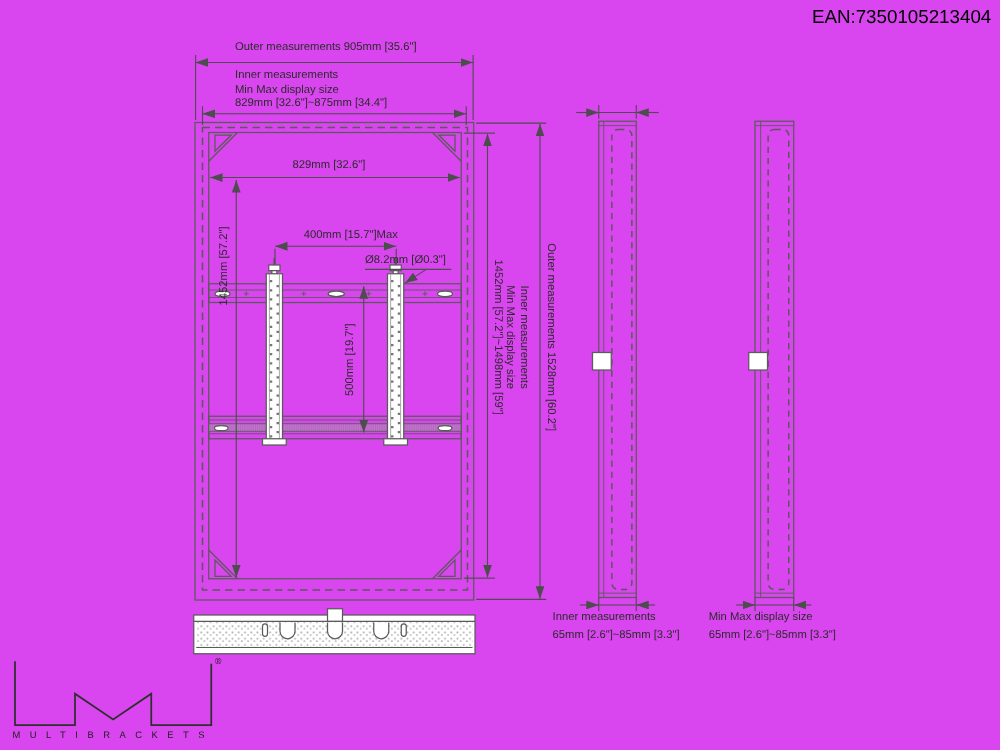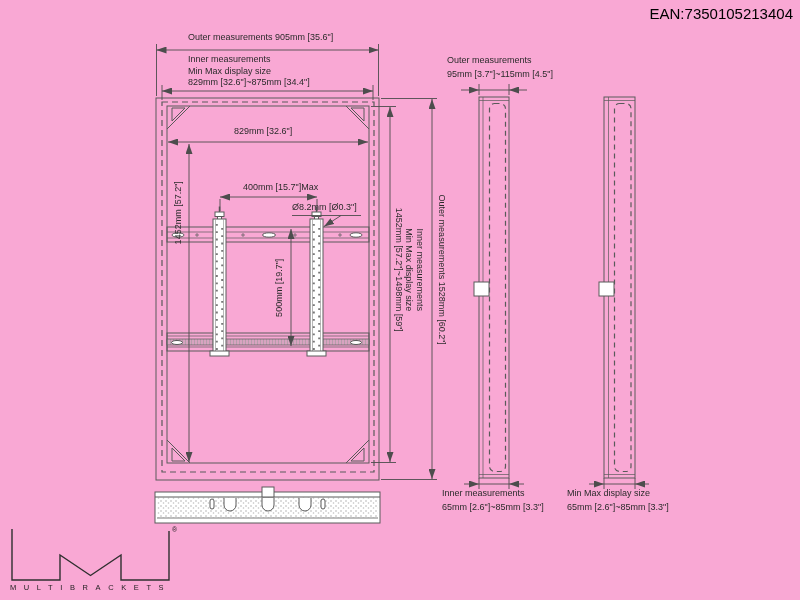--- a/index.html
+++ b/index.html
@@ -1,16 +1,16 @@
 <!DOCTYPE html>
 <html><head>
 <meta charset="utf-8">
 <style>
   html,body{margin:0;padding:0;background:#fff;}
-  .canvas{position:relative;width:800px;height:600px;background:#f9a8d4;overflow:hidden;
+  .canvas{position:relative;width:800px;height:600px;background:#d946ef;overflow:hidden;
           font-family:"Liberation Sans", sans-serif;color:#2b2b2b;}
   .lbl{position:absolute;font-size:9px;line-height:11.5px;white-space:nowrap;color:#2b2b2b;}
   .lbl div{white-space:nowrap;}
   .big{font-size:15px;color:#000;}
   .rot-ccw{transform:rotate(-90deg);transform-origin:center center;text-align:center;}
   .rot-cw{transform:rotate(90deg);transform-origin:center center;text-align:center;}
   .wordmark{position:absolute;left:10px;top:583px;font-size:7.5px;font-weight:normal;
             letter-spacing:7.6px;color:#1d1d1d;white-space:nowrap;}
   .regmark{position:absolute;left:172px;top:526px;font-size:7px;color:#1d1d1d;}
   svg{position:absolute;left:0;top:0;}
@@ -198,24 +198,20 @@
   <span class="lbl rot-ccw" style="left:240px;top:282px;width:80px;">500mm [19.7"]</span>
 
   <span class="lbl rot-cw" style="left:324px;top:254px;width:170px;line-height:10.5px;">
     <div>Inner measurements</div>
     <div>Min Max display size</div>
     <div>1452mm [57.2"]~1498mm [59"]</div>
   </span>
 
   <span class="lbl rot-cw" style="left:346px;top:264px;width:190px;">Outer measurements 1528mm [60.2"]</span>
 
-  <span class="lbl" style="left:447px;top:54px;line-height:13.5px;">
-    <div>Outer measurements</div>
-    <div>95mm [3.7"]~115mm [4.5"]</div>
-  </span>
 
   <span class="lbl" style="left:442px;top:487px;line-height:13.5px;">
     <div>Inner measurements</div>
     <div>65mm [2.6"]~85mm [3.3"]</div>
   </span>
 
   <span class="lbl" style="left:567px;top:487px;line-height:13.5px;">
     <div>Min Max display size</div>
     <div>65mm [2.6"]~85mm [3.3"]</div>
   </span>

